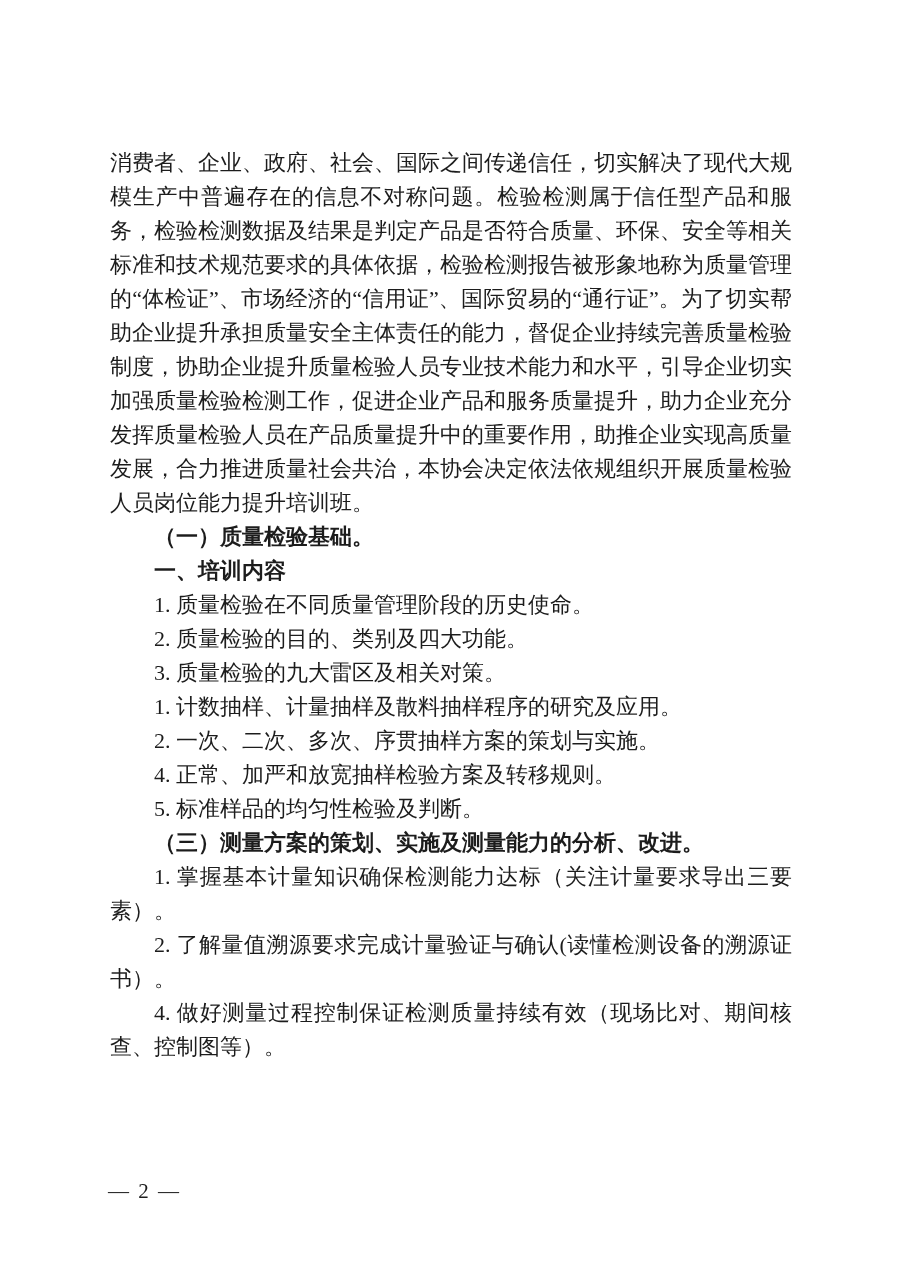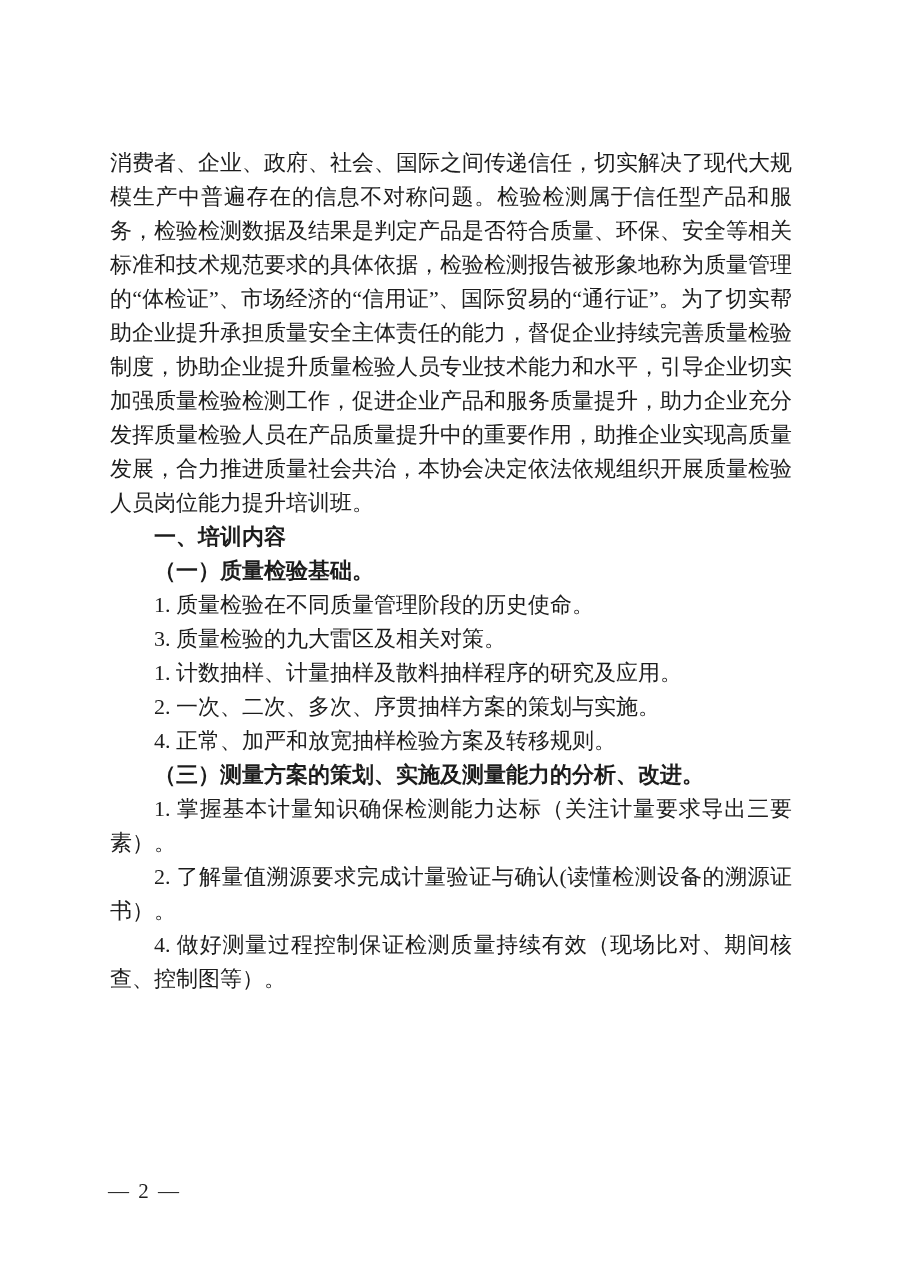--- a/index.html
+++ b/index.html
@@ -54,26 +54,28 @@
     line-height: 30px;
     letter-spacing: 2px;
   }
 </style>
 </head>
 <body>
 
 <div class="page">
   <div class="content">
     <p class="para">消费者、企业、政府、社会、国际之间传递信任，切实解决了现代大规模生产中普遍存在的信息不对称问题。检验检测属于信任型产品和服务，检验检测数据及结果是判定产品是否符合质量、环保、安全等相关标准和技术规范要求的具体依据，检验检测报告被形象地称为质量管理的“体检证”、市场经济的“信用证”、国际贸易的“通行证”。为了切实帮助企业提升承担质量安全主体责任的能力，督促企业持续完善质量检验制度，协助企业提升质量检验人员专业技术能力和水平，引导企业切实加强质量检验检测工作，促进企业产品和服务质量提升，助力企业充分发挥质量检验人员在产品质量提升中的重要作用，助推企业实现高质量发展，合力推进质量社会共治，本协会决定依法依规组织开展质量检验人员岗位能力提升培训班。</p>
+    <p class="ind h2">（一）质量检验基础。</p>
     <p class="ind h1">一、培训内容</p>
-    <p class="ind h2">（一）质量检验基础。</p>
     <p class="ind item">1. 质量检验在不同质量管理阶段的历史使命。</p>
+    <p class="ind item">2. 质量检验的目的、类别及四大功能。</p>
     <p class="ind item">3. 质量检验的九大雷区及相关对策。</p>
     <p class="ind item">1. 计数抽样、计量抽样及散料抽样程序的研究及应用。</p>
     <p class="ind item">2. 一次、二次、多次、序贯抽样方案的策划与实施。</p>
     <p class="ind item">4. 正常、加严和放宽抽样检验方案及转移规则。</p>
+    <p class="ind item">5. 标准样品的均匀性检验及判断。</p>
     <p class="ind h2">（三）测量方案的策划、实施及测量能力的分析、改进。</p>
     <p class="ind item">1. 掌握基本计量知识确保检测能力达标（关注计量要求导出三要素）。</p>
     <p class="ind item">2. 了解量值溯源要求完成计量验证与确认(读懂检测设备的溯源证书）。</p>
     <p class="ind item">4. 做好测量过程控制保证检测质量持续有效（现场比对、期间核查、控制图等）。</p>
   </div>
   <div class="page-footer">— 2 —</div>
 </div>
 
 </body></html>

